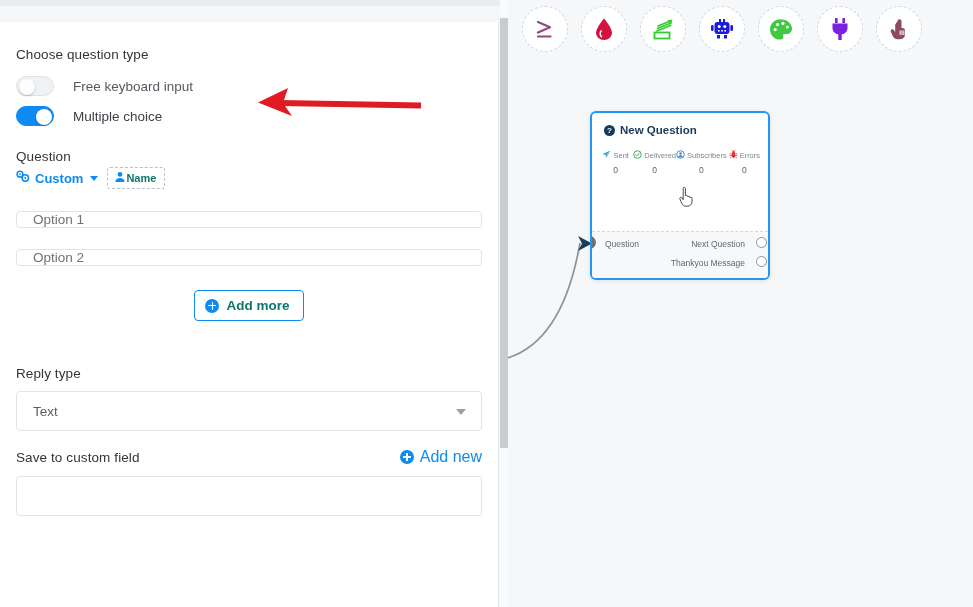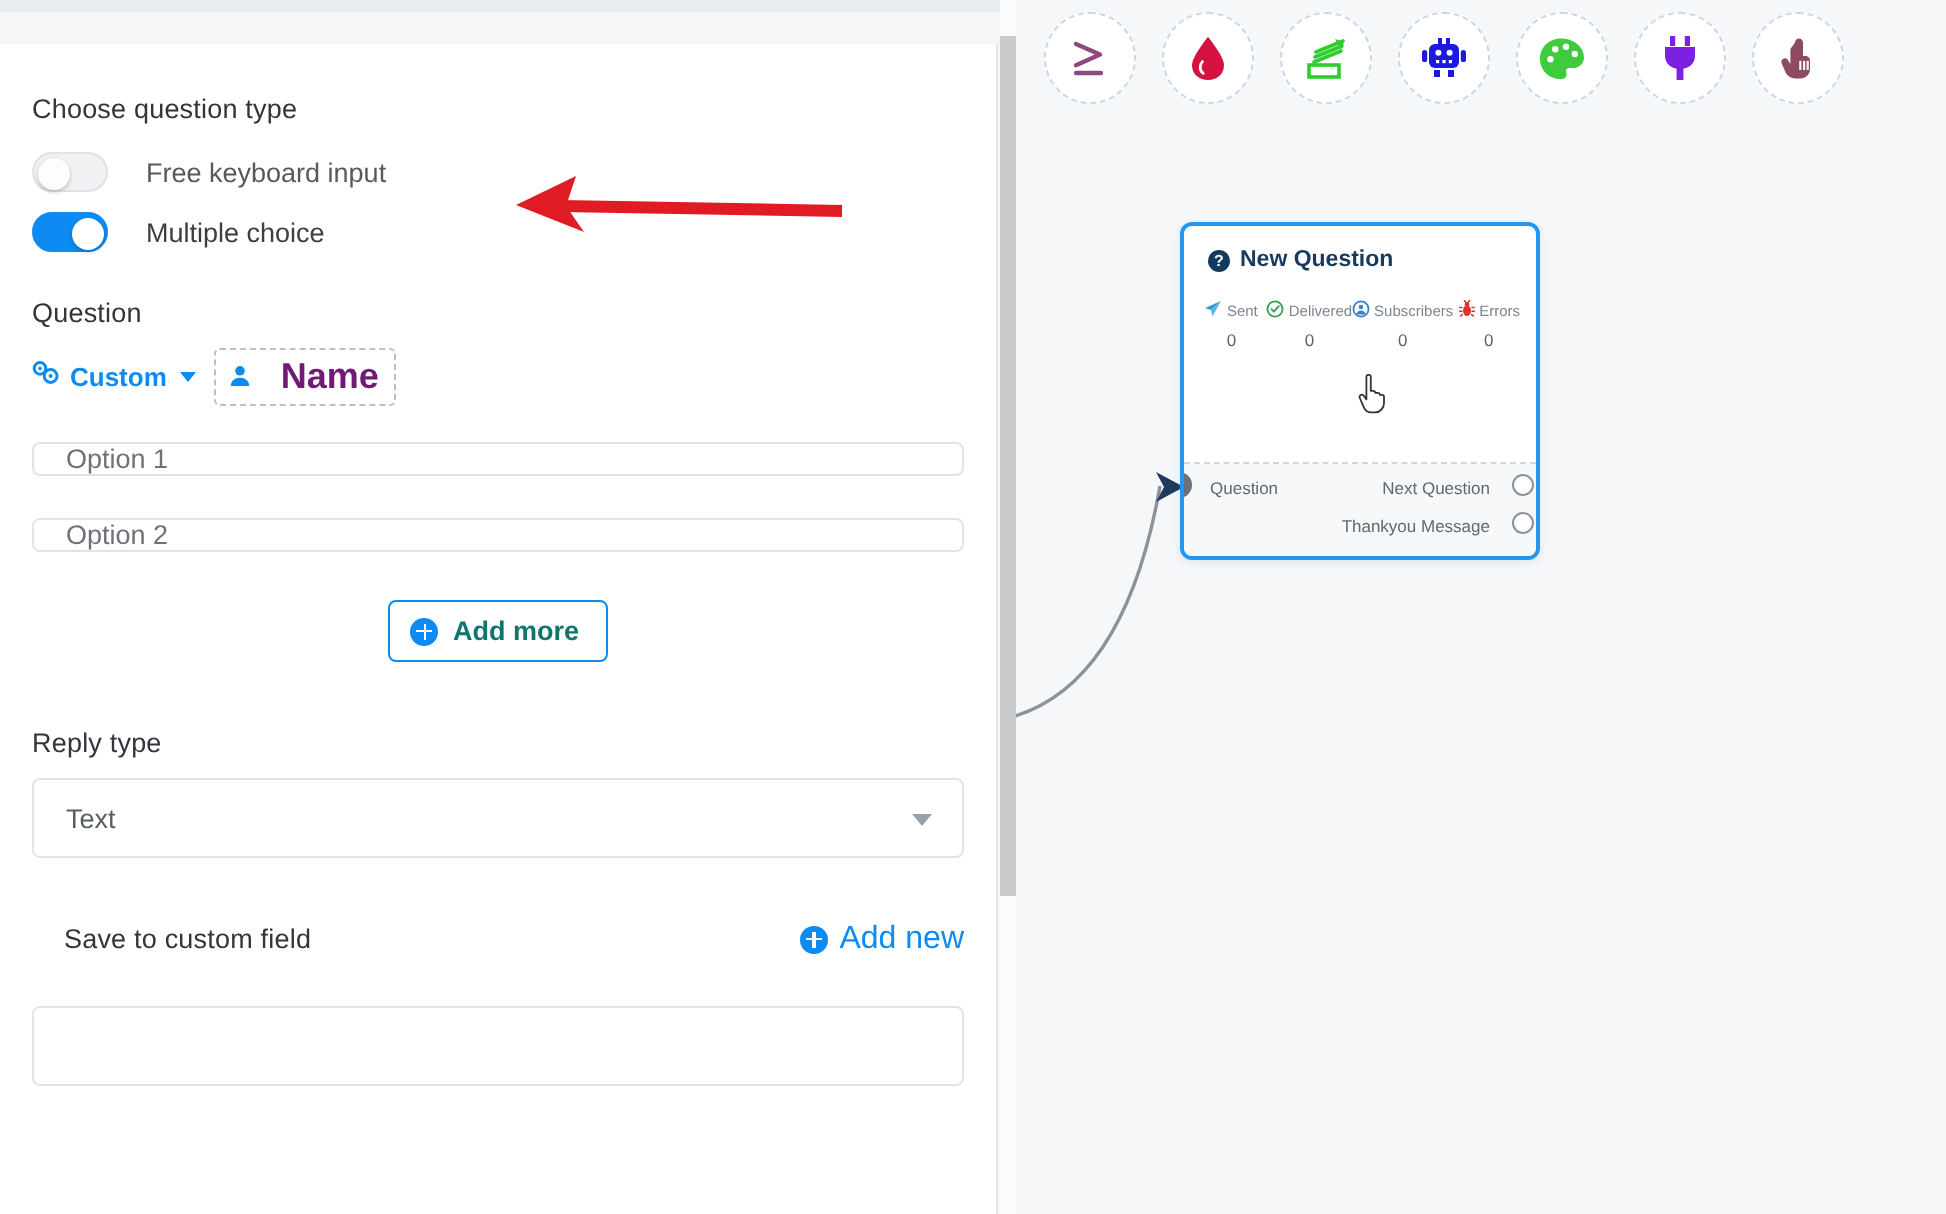--- a/index.html
+++ b/index.html
@@ -68,32 +68,32 @@
   .toggle-label {
     margin-left: 19px;
     font-size: 13.5px;
     color: #565a60;
   }
   .toggle-row.on .toggle-label { color: #3c4044; }
 
   
   .chip-row {
     display: flex; align-items: center;
-    margin-top: 12px; height: 24px;
+    margin-top: 2px; height: 24px;
   }
   .chip-custom {
     display: flex; align-items: center; gap: 5px;
     font-size: 13px; color: #0d8bf2;
     font-weight: bold;
     cursor: pointer;
     padding-right: 9px;
   }
   .chip-name {
-    display: flex; align-items: center; gap: 14px;
-    font-size: 18px; color: #701a75;
+    display: flex; align-items: center; gap: 0;
+    font-size: 11px; color: #0f766e;
     font-weight: bold;
     border: 1px dashed #b9c0c8;
     border-radius: 3px;
     padding: 3px 8px 3px 6px;
     cursor: pointer;
     background: #fff;
   }
   .caret-down {
     width: 0; height: 0;
     border-left: 4px solid transparent;
@@ -161,21 +161,21 @@
     background: #0d8bf2;
     position: relative;
     flex: 0 0 auto;
   }
   .plus-circle::before, .plus-circle::after {
     content: ""; position: absolute; background: #fff;
   }
   .plus-circle::before { left: 3px; top: 6.3px; width: 8px; height: 1.6px; }
   .plus-circle::after  { top: 3px; left: 6.2px; height: 8px; width: 1.6px; }
 
-  .reply-label { margin-top: 33px; }
+  .reply-label { margin-top: 45px; }
 
   .select-box {
     margin-top: 10px;
     height: 40px;
     border: 1px solid #e0e4e9;
     border-radius: 4px;
     background: #fff;
     display: flex; align-items: center;
     padding: 0 14px 0 16px;
     font-size: 13.5px;
@@ -416,21 +416,21 @@
     </div>
 
     <div class="section-label reply-label">Reply type</div>
 
     <div class="select-box">
       <span>Text</span>
       <span class="select-caret"></span>
     </div>
 
     <div class="save-row">
-      <div class="section-label" style="margin:16px;">Save to custom field</div>
+      <div class="section-label" style="margin:0;">Save to custom field</div>
       <div class="add-new-link">
         <span class="plus-circle"></span>
         <span>Add new</span>
       </div>
     </div>
 
     <div class="select-box partial">
       <span></span>
 
     </div>

